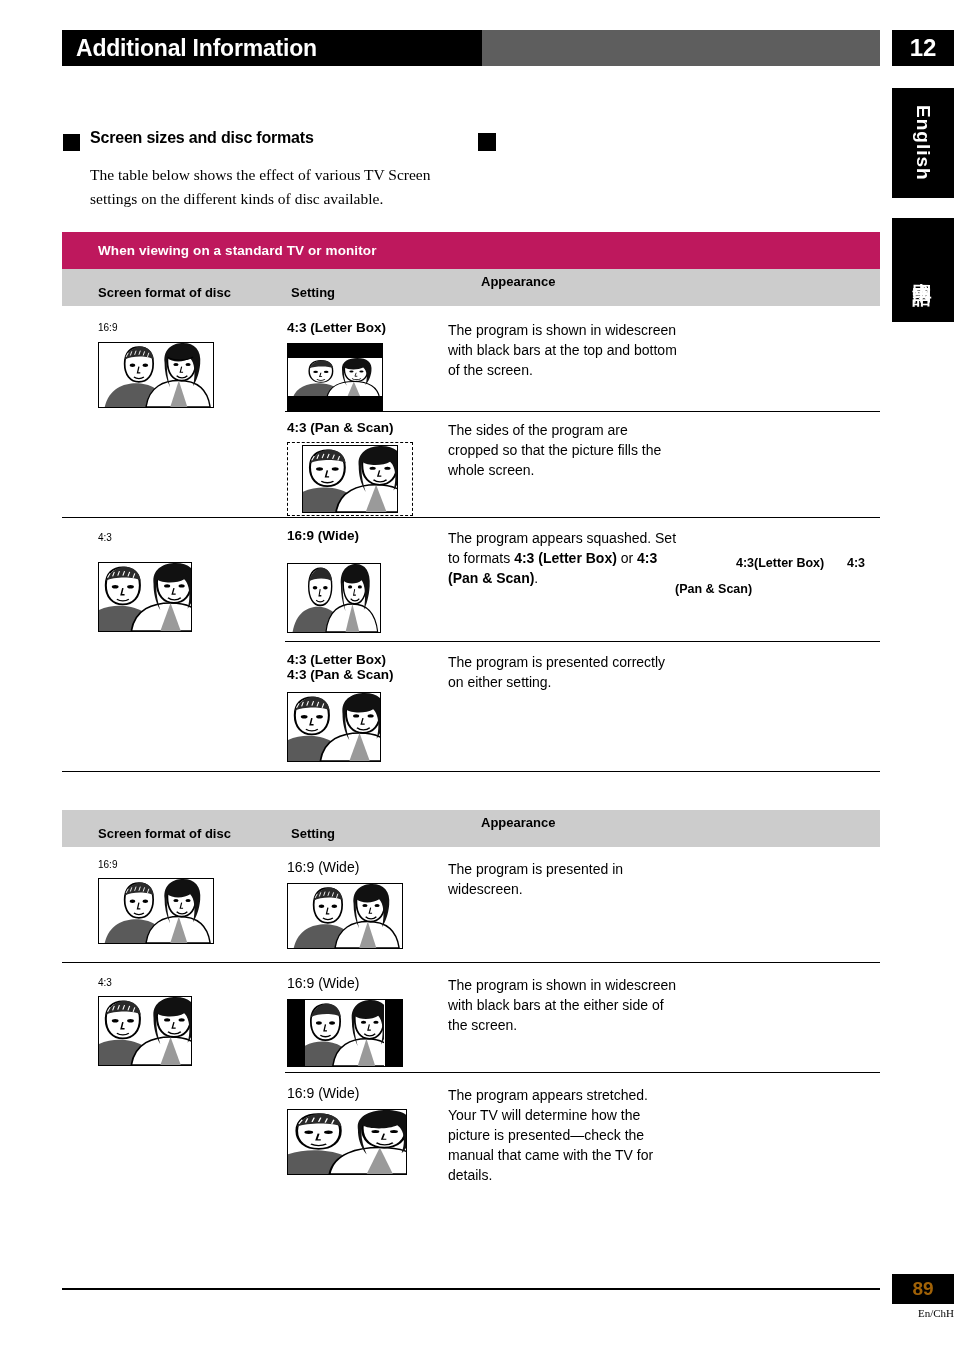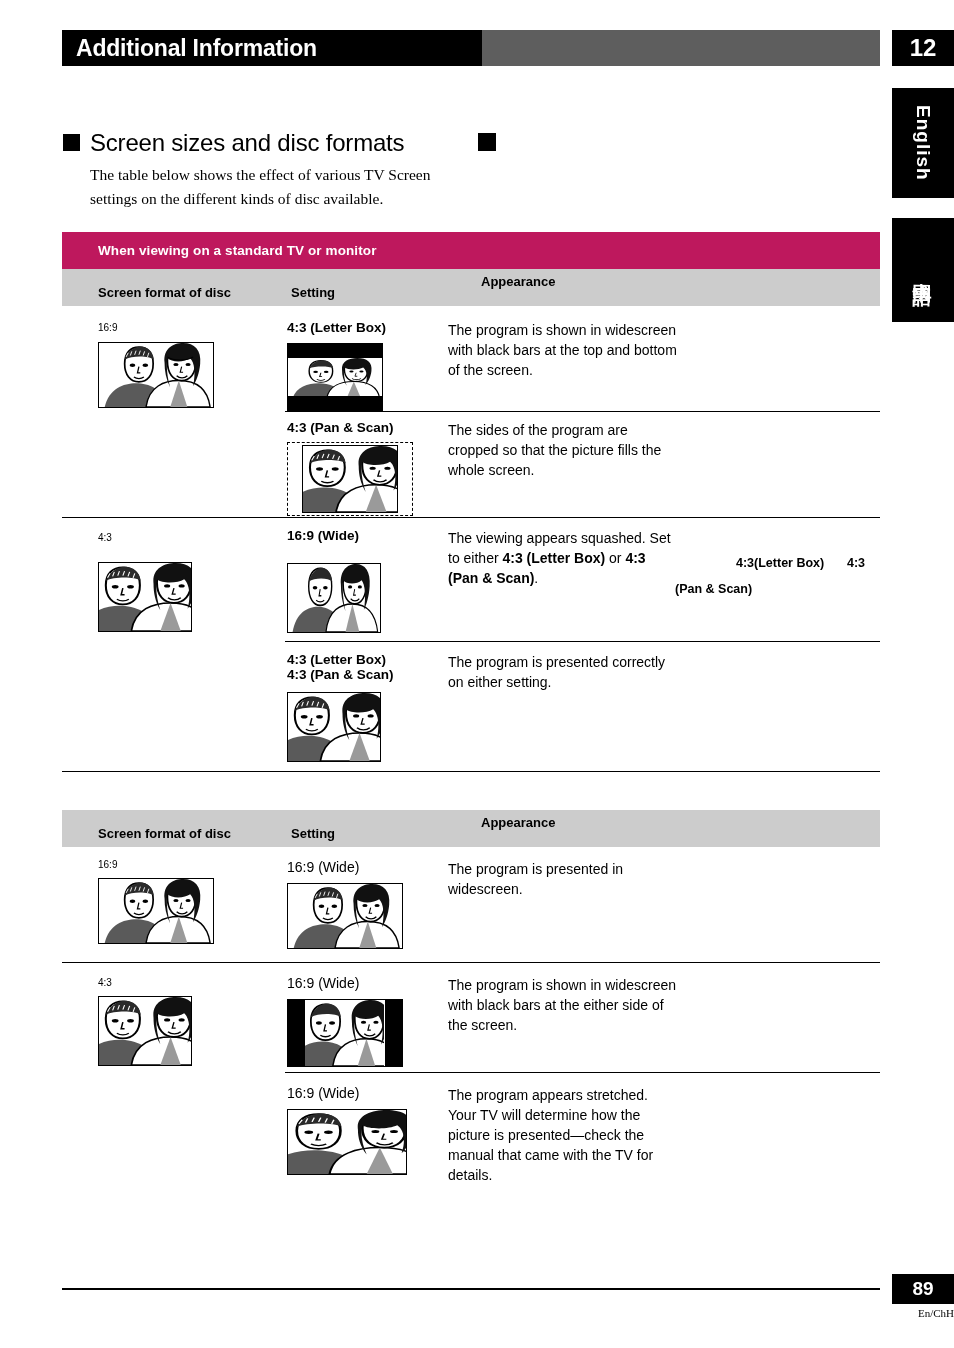--- a/index.html
+++ b/index.html
@@ -43,21 +43,21 @@
     writing-mode: vertical-rl;
     font-size:19px; font-weight:bold; letter-spacing:2px;
     font-family:"DejaVu Sans", sans-serif;
   }
 
   
   .sec-bullet { position:absolute; left:63px; top:134px; width:17px; height:17px; background:#000; }
   .sec-bullet2 { position:absolute; left:478px; top:133px; width:18px; height:18px; background:#000; }
   .sec-title {
     position:absolute; left:90px; top:129px;
-    font-size:24px; font-weight:normal; letter-spacing:-0.2px;
+    font-size:16px; font-weight:bold; letter-spacing:-0.2px;
   }
   .sec-body {
     position:absolute; left:90px; top:163px; width:370px;
     font-family:"Liberation Serif", serif;
     font-size:15.5px; line-height:24px;
   }
 
   
   .tbl { position:absolute; left:62px; width:818px; }
   .tbl-banner {
@@ -98,21 +98,21 @@
   
   .pic { position:relative; background:#fff; border:1.6px solid #000; overflow:hidden; }
   .pic .stage { position:absolute; left:0; top:0; right:0; bottom:0; overflow:hidden; }
   .pic .bar { position:absolute; background:#000; z-index:5; }
   .scene { position:absolute; left:0; top:0; width:100%; height:100%; }
 
   
   .foot-rule { position:absolute; left:62px; top:1288px; width:818px; height:1.6px; background:#000; }
   .pagebox {
     position:absolute; left:892px; top:1274px; width:62px; height:30px;
-    background:#000; color:#ffffff; font-size:19px; font-weight:bold;
+    background:#000; color:#a16207; font-size:19px; font-weight:bold;
     display:flex; align-items:center; justify-content:center;
   }
   .pagelang {
     position:absolute; left:892px; top:1307px; width:62px;
     text-align:right; font-size:11px; font-family:"Liberation Serif", serif;
   }
 </style>
 </head>
 <body>
 
@@ -288,21 +288,21 @@
               <path d="M92 28 C90 8 104 0 118 0 C134 0 144 10 142 30 C141 44 136 56 132 62 C136 44 134 28 128 22 C120 28 102 28 96 22 C94 34 96 50 100 64 C94 52 92 40 92 28 Z" fill="#111"></path>
               <ellipse cx="108" cy="31" rx="3.6" ry="2.2" fill="#000"></ellipse>
               <ellipse cx="125" cy="31" rx="3.6" ry="2.2" fill="#000"></ellipse>
               <path d="M116 34 L114 42 L118 42" stroke="#000" stroke-width="1.6" fill="none"></path>
               <path d="M109 47 C113 51 120 51 124 47" stroke="#000" stroke-width="1.8" fill="none"></path>
             </svg>
           </div>
         </div>
       </div>
       <div class="cell-app app-text" style="top:10px;">
-        <span>The viewing appears squashed. Set to either </span><b>4:3 (Letter Box)</b><span> or </span><b>4:3 (Pan &amp; Scan)</b><span>.</span>
+        <span>The program appears squashed. Set to formats </span><b>4:3 (Letter Box)</b><span> or </span><b>4:3 (Pan &amp; Scan)</b><span>.</span>
       </div>
       <span class="orphan" style="left:674px;top:38px;">4:3(Letter Box)</span>
       <span class="orphan" style="left:785px;top:38px;">4:3</span>
       <span class="orphan" style="left:613px;top:64px;">(Pan &amp; Scan)</span>
     </div>
 
     <div class="subrow" style="height:130px;">
       <div class="cell-set" style="top:10px;">
         <div class="set-label">4:3 (Letter Box)</div>
         <div class="set-label">4:3 (Pan &amp; Scan)</div>

